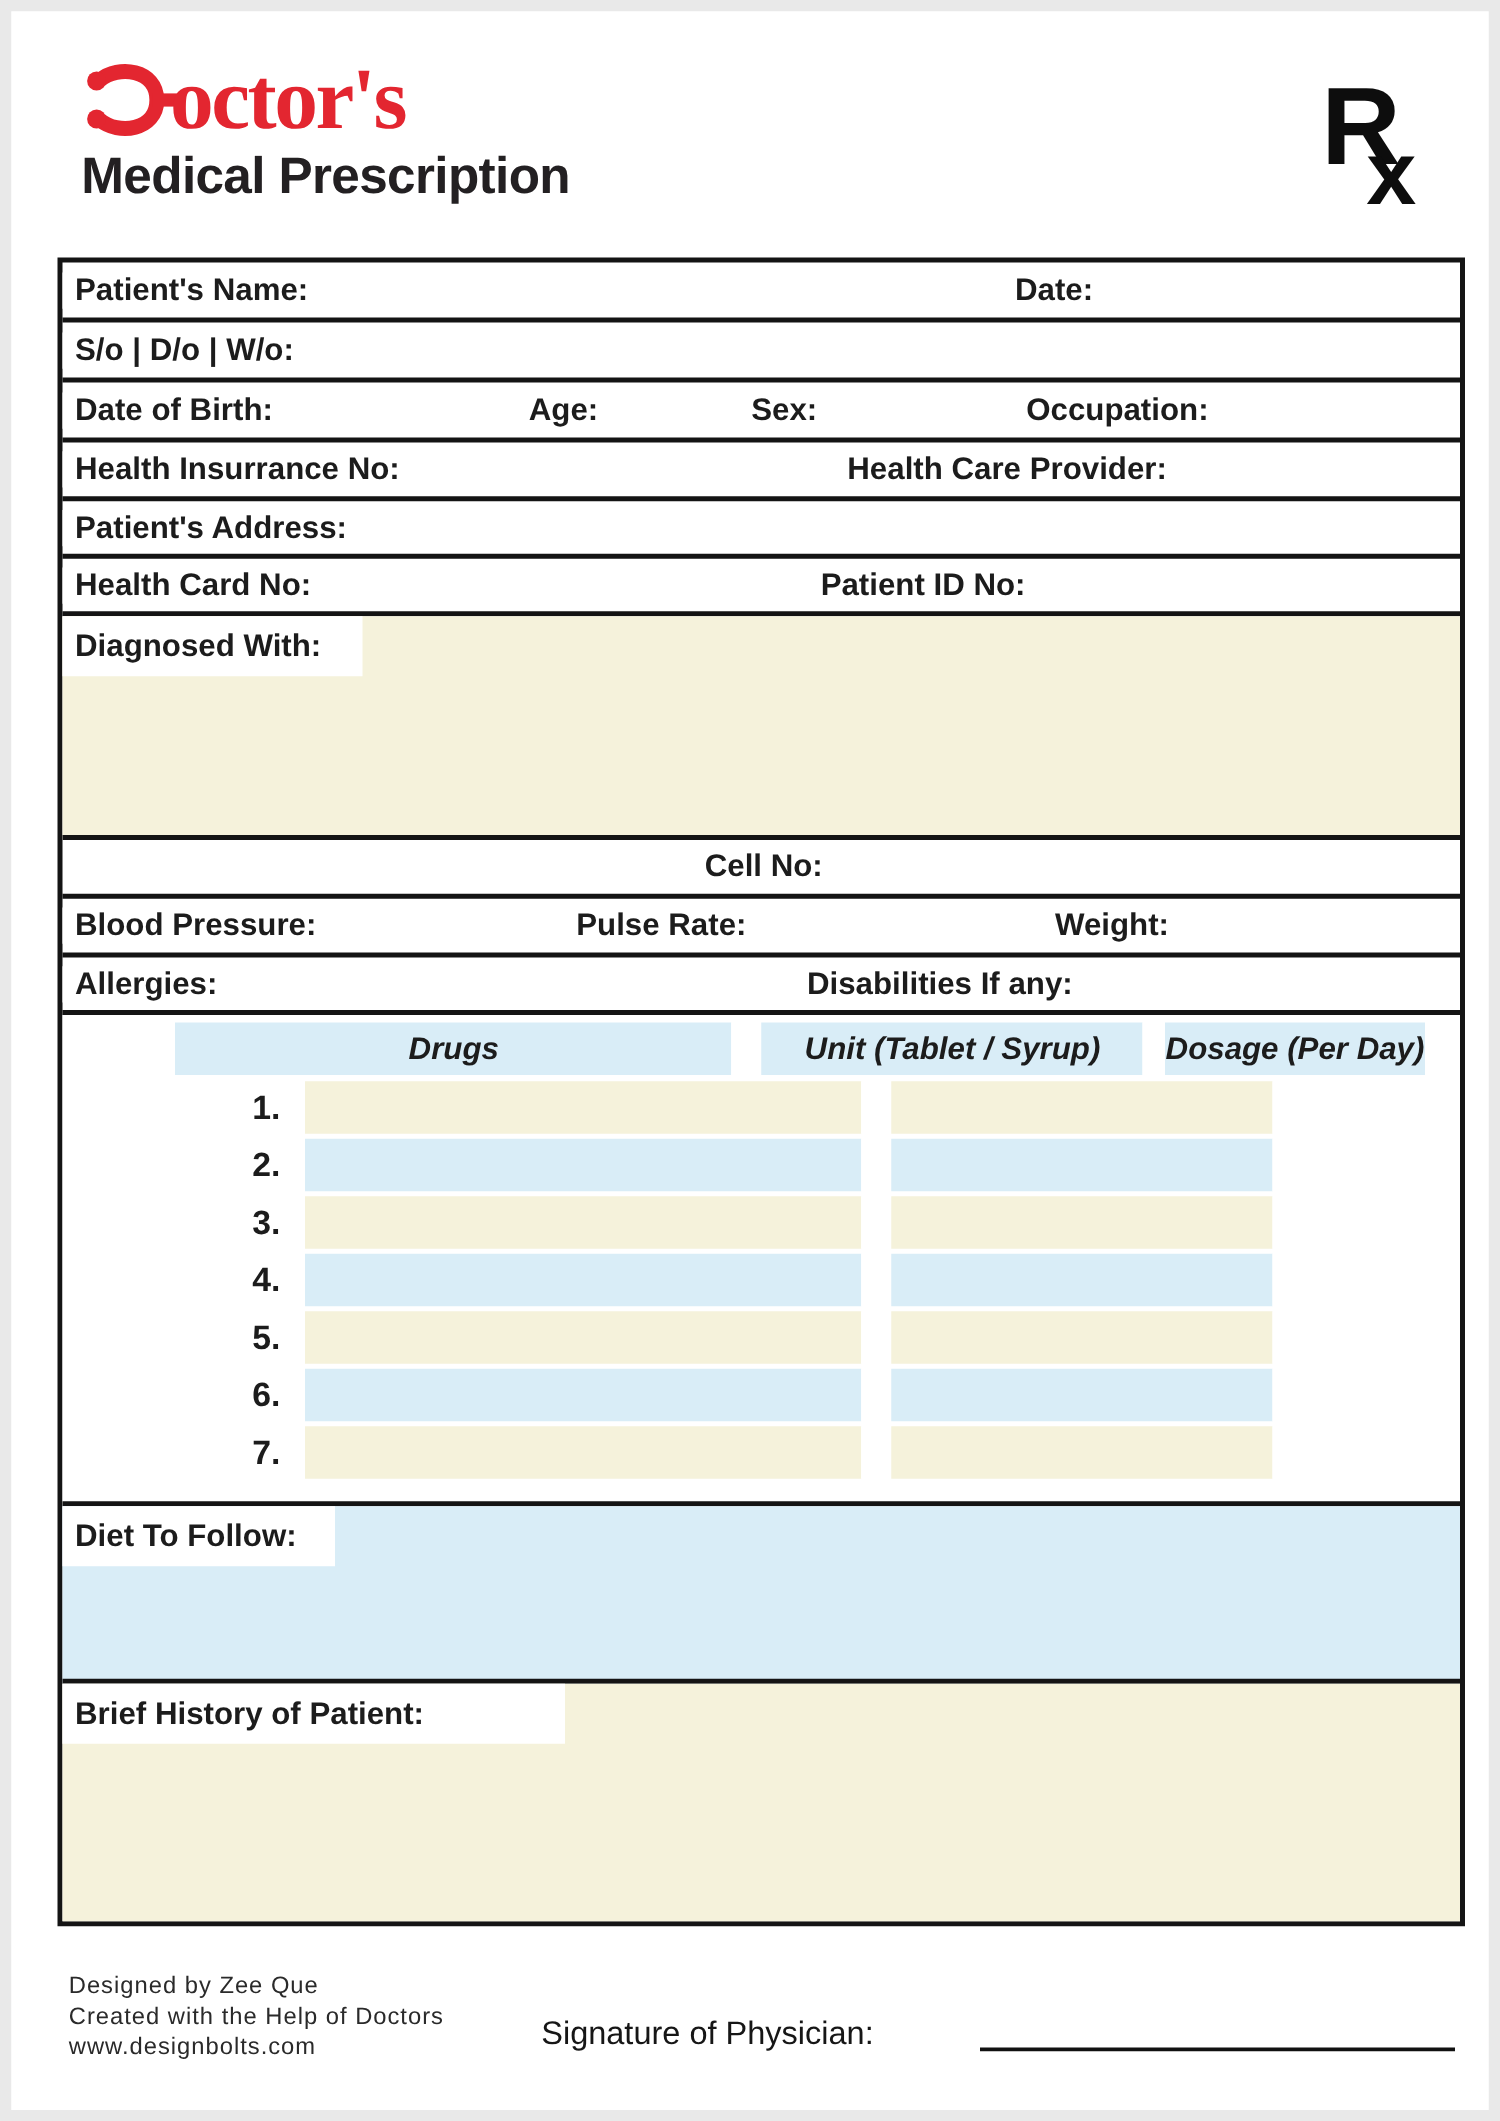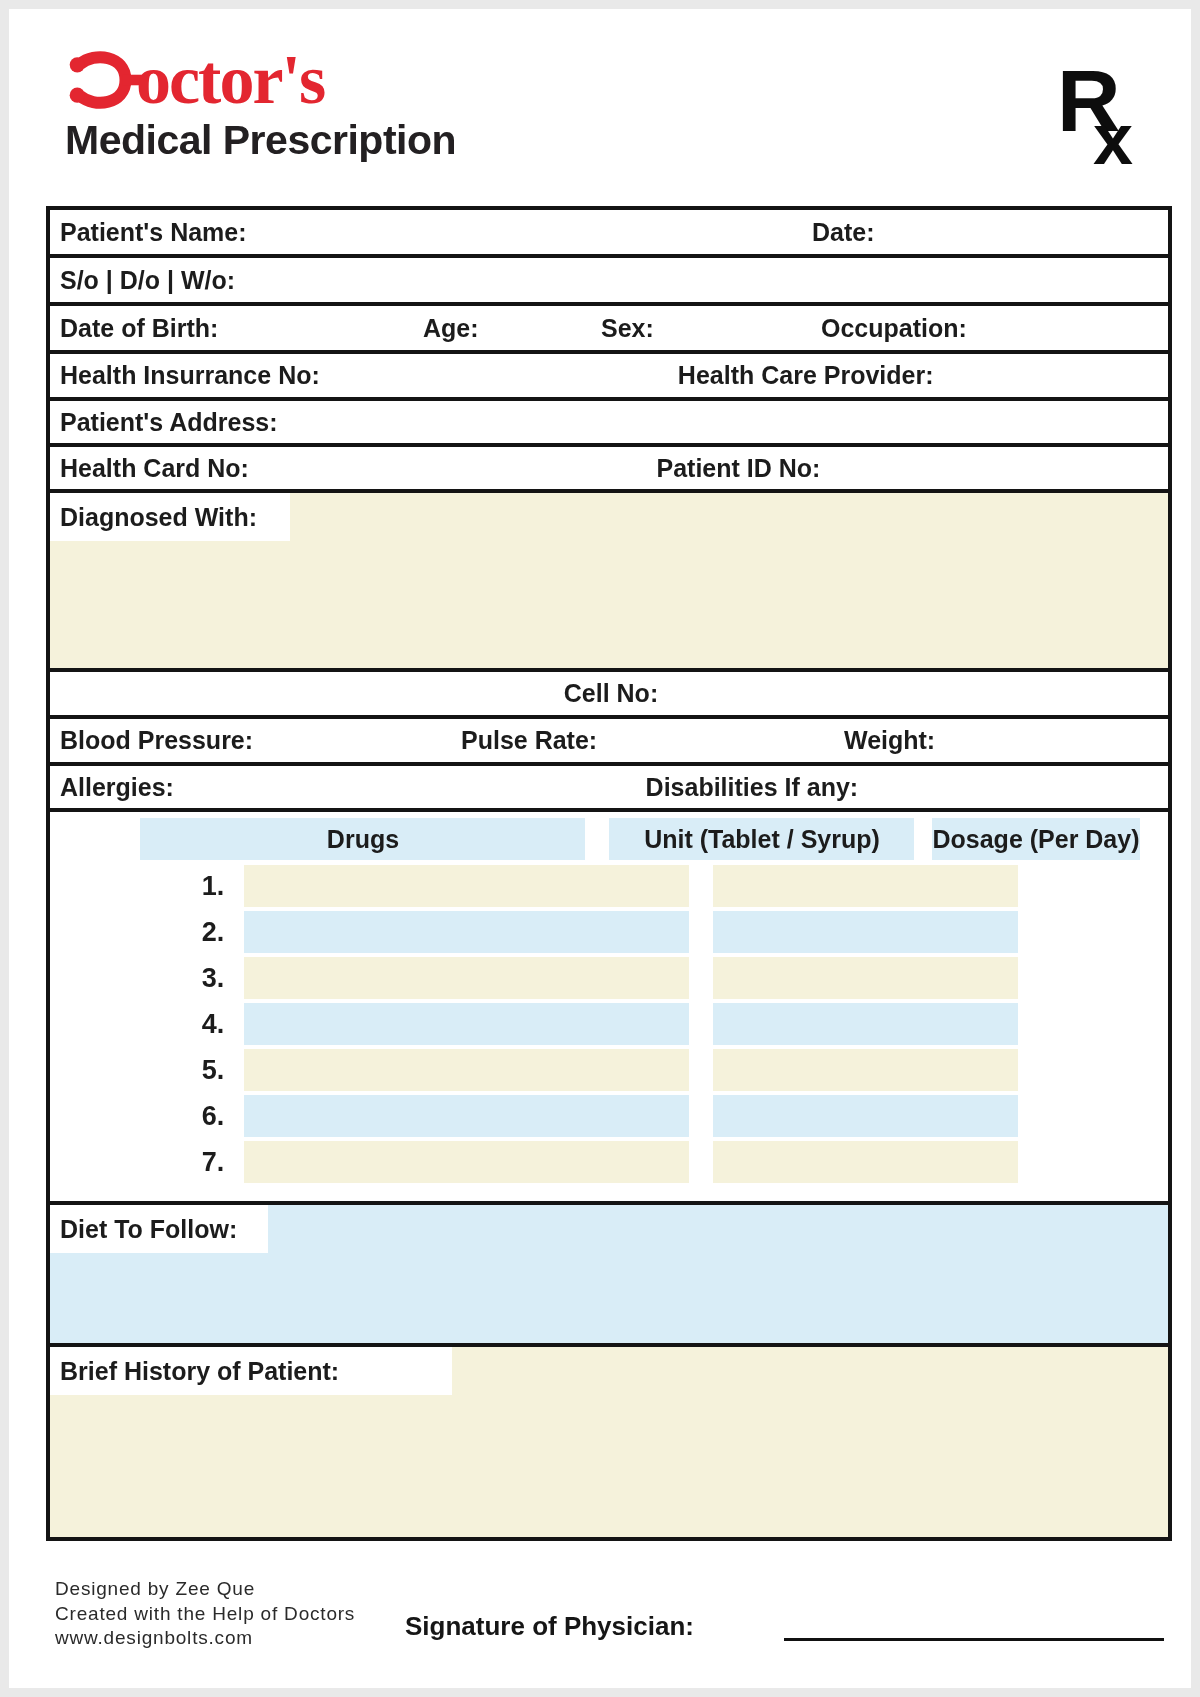--- a/index.html
+++ b/index.html
@@ -52,43 +52,43 @@
   .tallrow { position:relative; }
   .corner-lbl {
     position:absolute; left:0; top:0; height:48px; background:#ffffff;
     display:flex; align-items:center; font-weight:bold; font-size:25px;
     padding:0 16px 0 10px; box-sizing:border-box; white-space:nowrap;
   }
 
   
   .drugs-section { display:flex; flex-direction:column; padding-top:6px; background:#ffffff; }
   .dr-row { display:flex; height:42px; margin-bottom:4px; flex:none; }
-  .dr-head { margin-bottom:5px; }
+  .dr-head { margin-bottom:5px;font-style:italic; }
   .dr-num {
     width:62px; display:flex; align-items:center; justify-content:center;
     font-weight:bold; font-size:27px; background:#ffffff; flex:none;
   }
   .dr-c1 { width:445px; flex:none; }
   .gut1 { width:24px; flex:none; background:#ffffff; }
   .dr-c2 { width:305px; flex:none; }
   .gut2 { width:18px; flex:none; background:#ffffff; }
   .dr-c3 { flex:1; }
   .dr-hcell {
     display:flex; align-items:center; justify-content:center;
     font-weight:bold; font-size:25px; color:#1c1c1c;
   }
 
   
   .credits {
     position:absolute; left:46px; top:1568px;
     font-size:19px; line-height:24.5px; letter-spacing:0.8px; color:#2a2a2a;
   }
   .signature-lbl {
-    position:absolute; left:396px; top:1602px;
-    font-size:26px; font-weight:bold; color:#161616;
+    position:absolute; left:424px; top:1602px;
+    font-size:26px; font-weight:normal; color:#161616;
   }
   .signature-line {
     position:absolute; left:775px; top:1629px; width:380px; height:3px; background:#111111;
   }
 </style>
 </head>
 <body>
 
 <div class="page">
 

